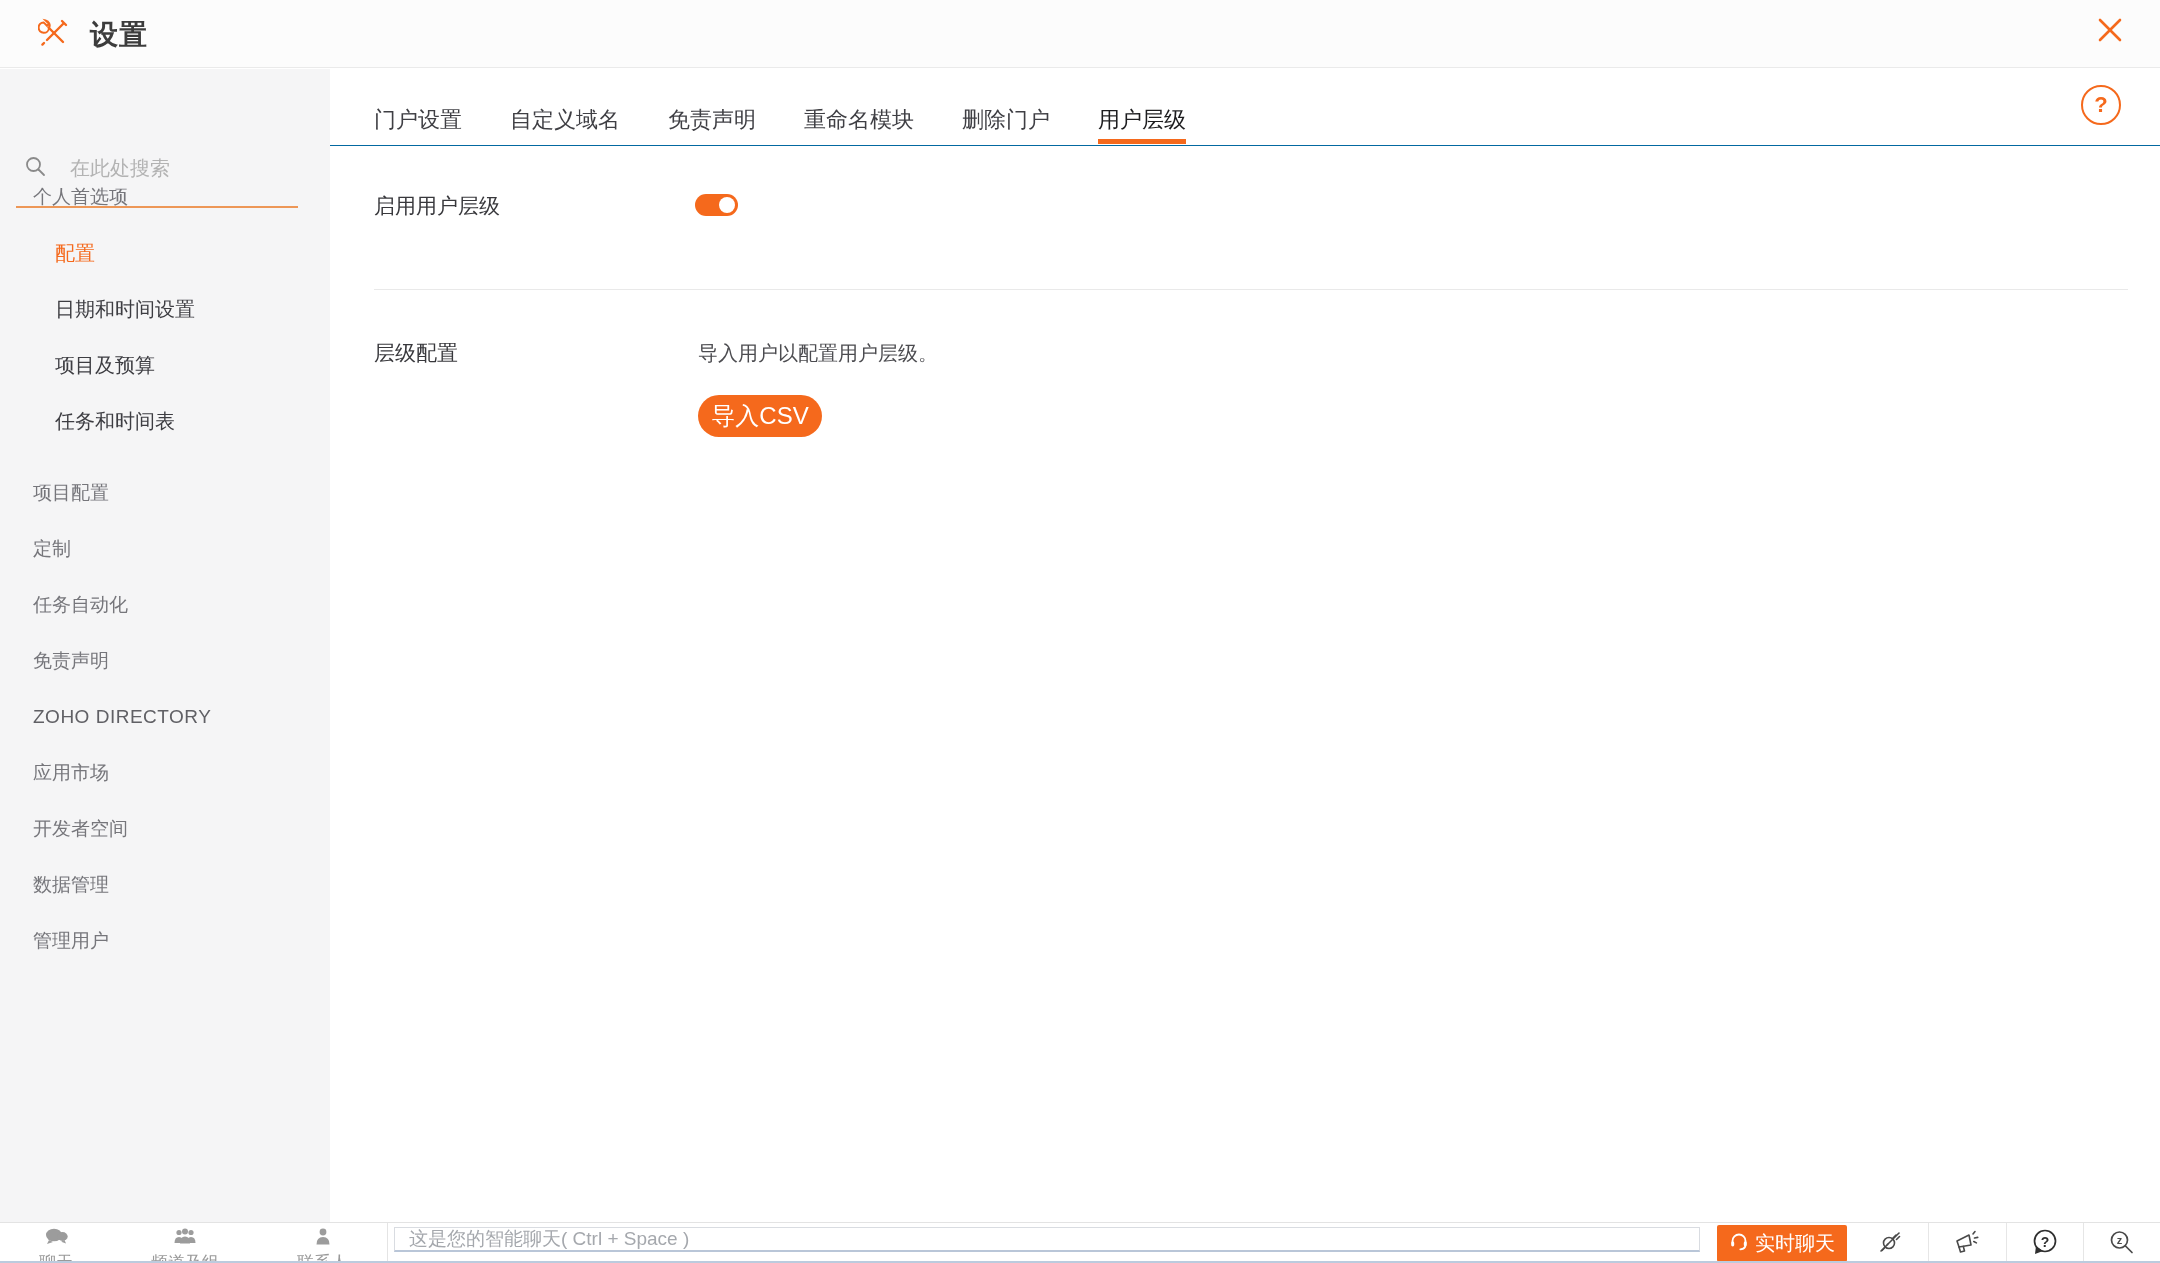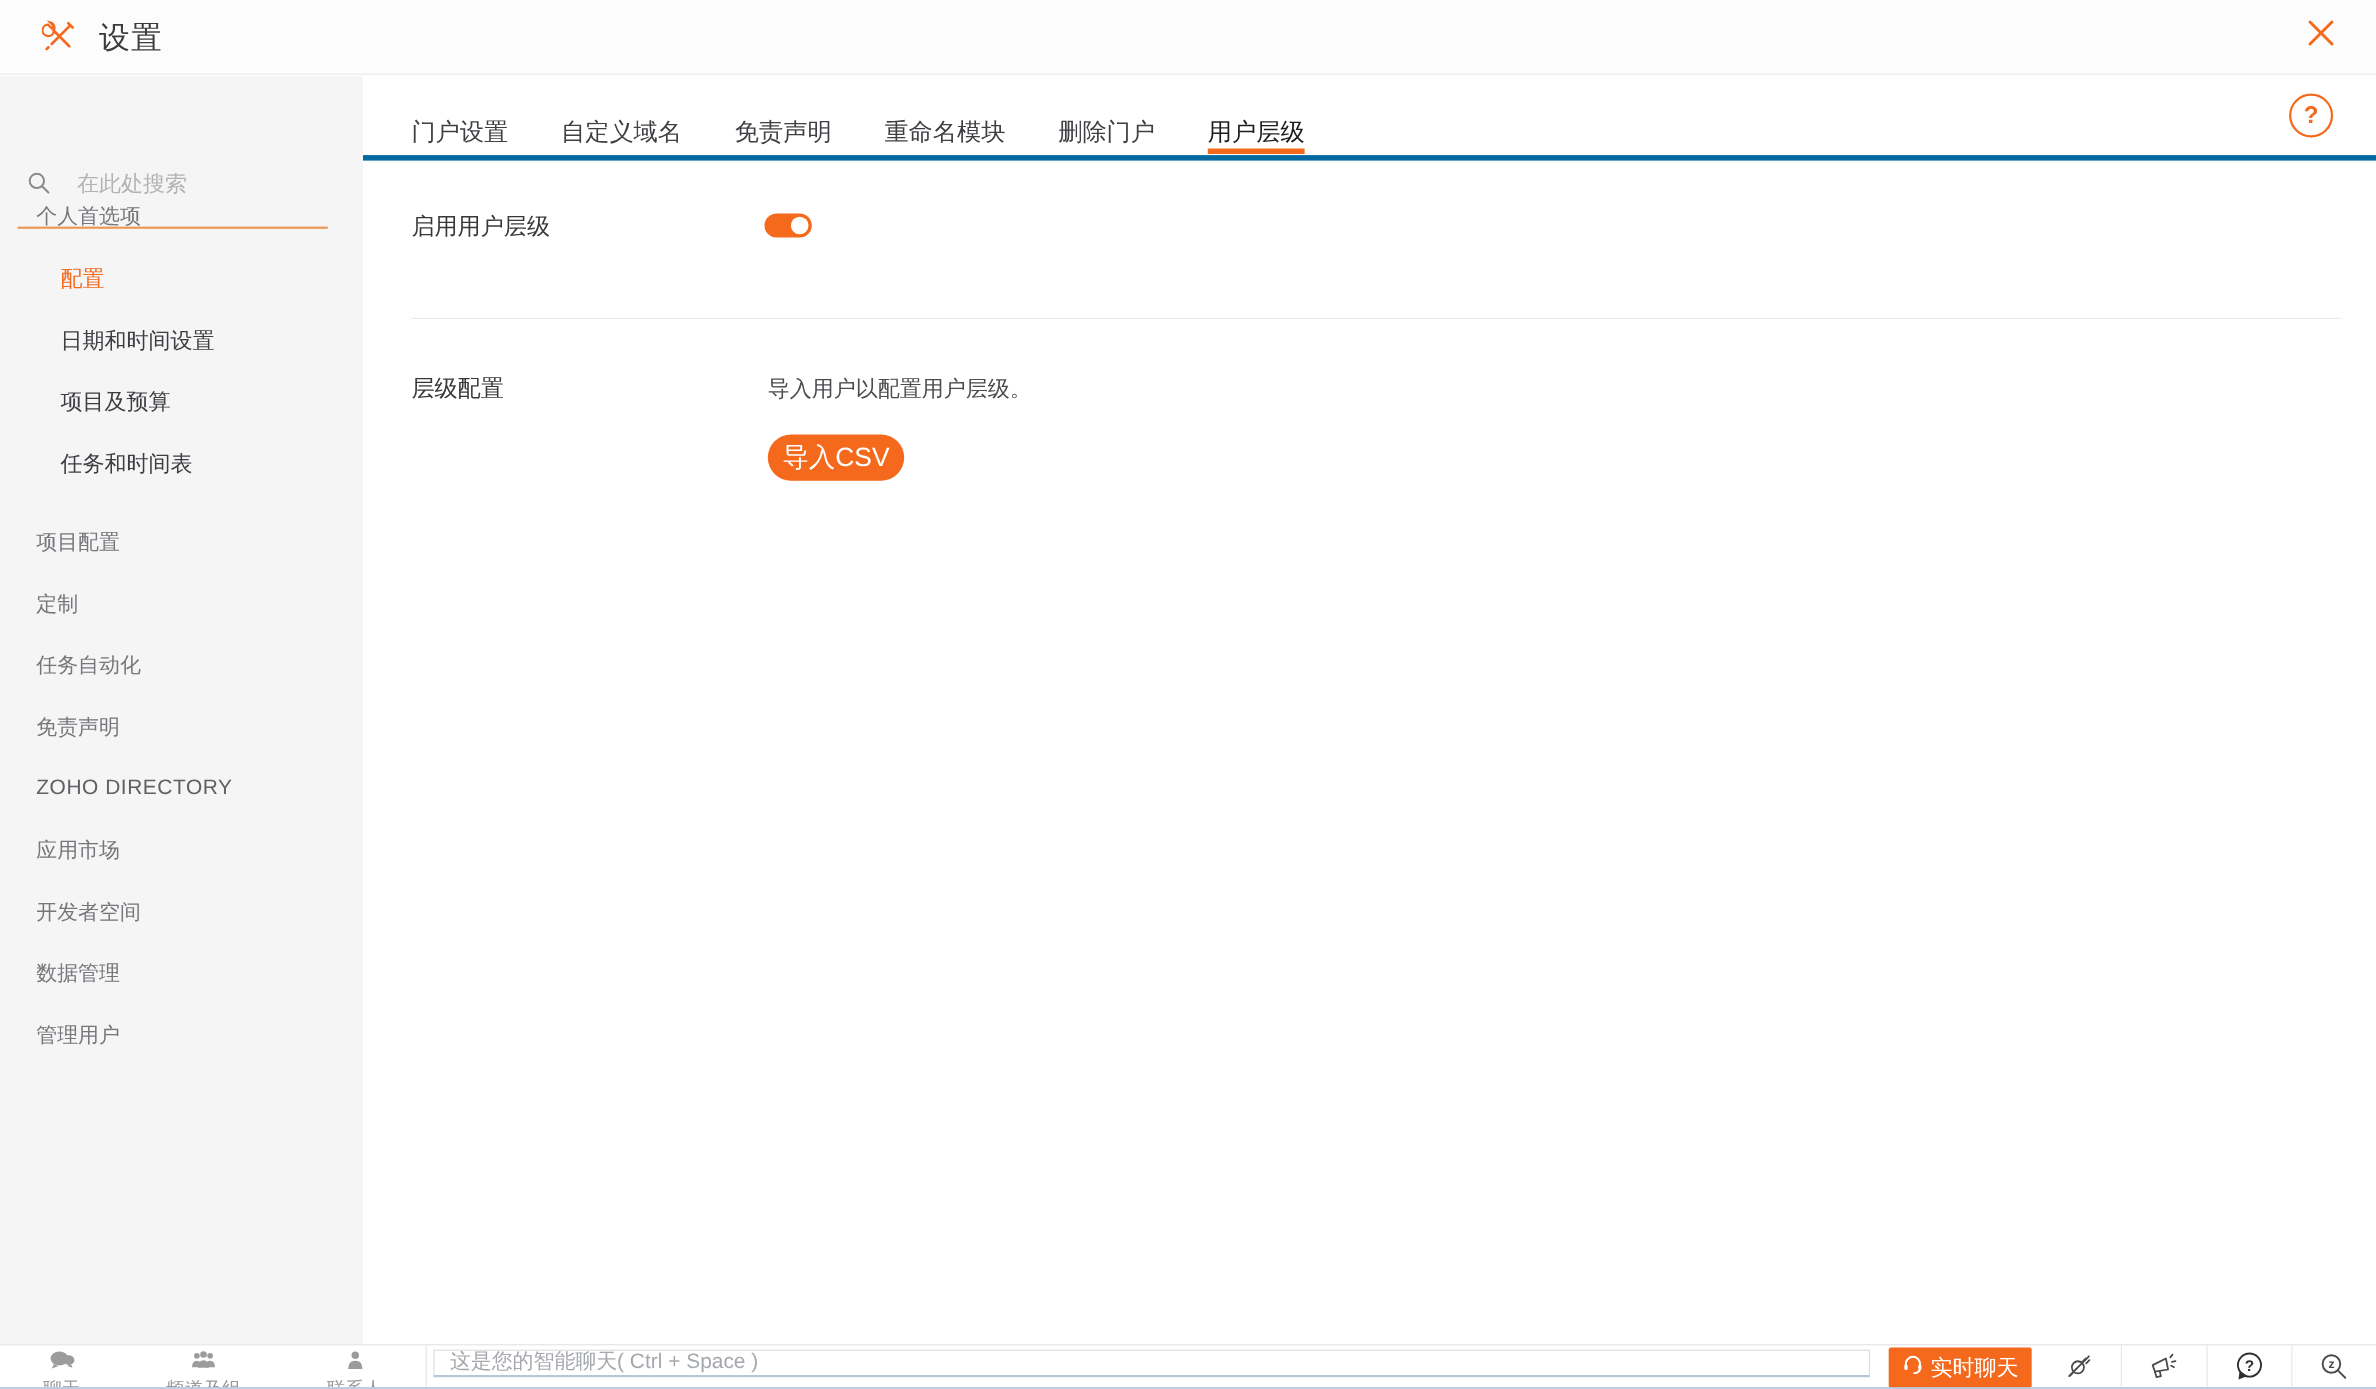--- a/index.html
+++ b/index.html
@@ -2,39 +2,39 @@
 <html><head>
 <meta charset="utf-8">
 <style>
   * { margin:0; padding:0; box-sizing:border-box; }
   html,body { width:2160px; height:1263px; overflow:hidden; }
   body { font-family:"Liberation Sans", sans-serif; background:#fff; position:relative; color:#333; }
 
   
   .header { position:absolute; top:0; left:0; right:0; height:68px; background:#fcfcfc; border-bottom:1px solid #eaeaea; z-index:5; }
   .logo { position:absolute; left:38px; top:17px; width:32px; height:32px; }
-  .app-title { position:absolute; left:90px; top:16px; font-size:28px; font-weight:400; color:#3c3c3c; letter-spacing:1px; }
+  .app-title { position:absolute; left:90px; top:16px; font-size:28px; font-weight:700; color:#3c3c3c; letter-spacing:1px; }
   .close-btn { position:absolute; right:36px; top:16px; width:28px; height:28px; cursor:pointer; }
 
   
   .sidebar { position:absolute; top:69px; left:0; width:330px; bottom:41px; background:#f5f5f6; }
   .search-row { position:absolute; top:86px; left:24px; display:flex; align-items:center; gap:24px; }
   .search-input { border:none; background:transparent; outline:none; font-size:20px; color:#555; width:220px; font-family:"Liberation Sans", sans-serif; }
   .search-input::placeholder { color:#b3b3b3; }
   .search-underline { position:absolute; top:137px; left:16px; width:282px; height:2px; background:#ed9757; }
   .side-list { list-style:none; position:absolute; top:100px; left:0; right:0; }
   .side-list li { height:56px; display:flex; align-items:center; padding-left:33px; font-size:19px; color:#76767b; cursor:pointer; }
   .side-list li.sub { padding-left:55px; color:#3d3d42; font-size:20px; }
   .side-list li.active { color:#f5691c; }
   .side-list li.caps { color:#606065; letter-spacing:.5px; }
   .side-list li.gap { margin-top:16px; }
 
   
   .content { position:absolute; top:69px; left:330px; right:0; bottom:41px; background:#fff; }
-  .tabbar { position:relative; height:77px; border-bottom:5px solid #0369a1; display:flex; padding-left:44px; gap:48px; }
+  .tabbar { position:relative; height:77px; border-bottom:1px solid #0369a1; display:flex; padding-left:44px; gap:48px; }
   .tab { position:relative; padding-top:36px; font-size:22px; color:#3f3f44; cursor:pointer; white-space:nowrap; }
   .tab.active { color:#1d1d1f; }
   .tab.active::after { content:""; position:absolute; left:0; right:0; bottom:1px; height:5px; background:#f5691c; }
   .help-circle { position:absolute; top:16px; right:39px; width:40px; height:40px; border:2px solid #f5691c; border-radius:50%; color:#f5691c; font-size:22px; font-weight:700; display:flex; align-items:center; justify-content:center; cursor:pointer; }
 
   .row-enable-label { position:absolute; left:44px; top:123px; font-size:21px; font-weight:500; color:#38383c; }
   .toggle { position:absolute; left:365px; top:125px; width:43px; height:22px; border-radius:11px; background:#f5691c; cursor:pointer; }
   .toggle .knob { position:absolute; right:3px; top:3px; width:16px; height:16px; border-radius:50%; background:#fff; }
 
   .section-divider { position:absolute; left:44px; right:32px; top:220px; height:1px; background:#e9e9e9; }

